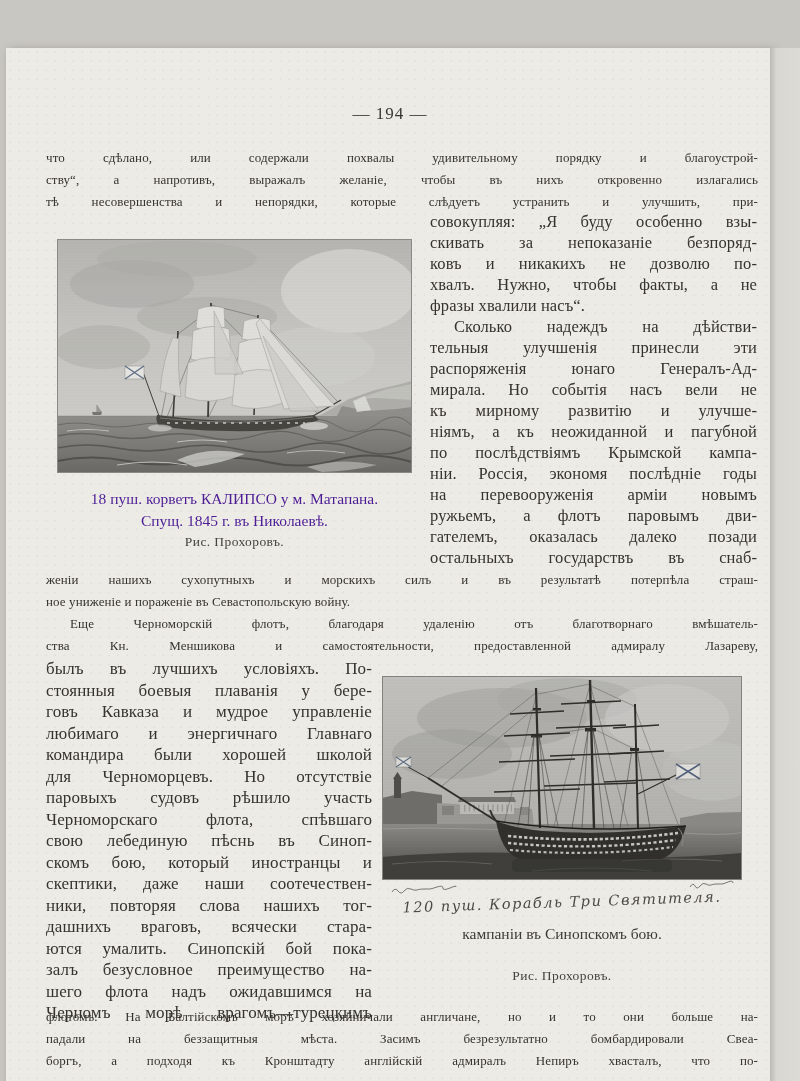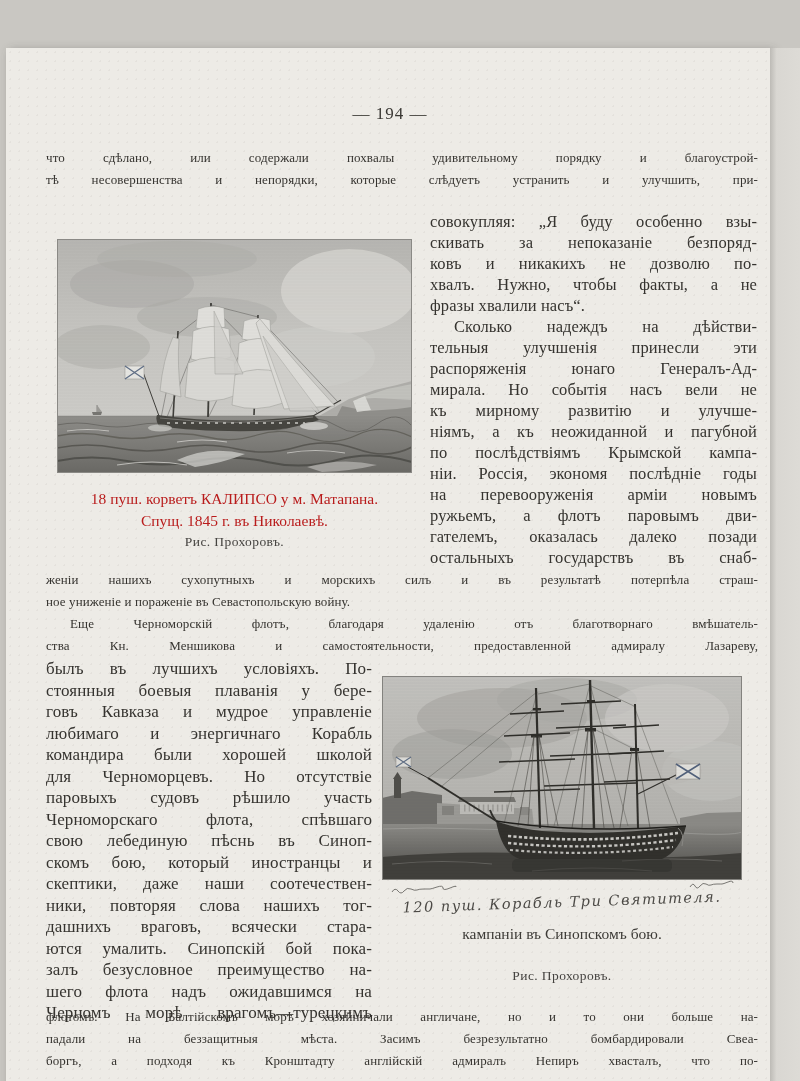--- a/index.html
+++ b/index.html
@@ -41,21 +41,21 @@
   .jlines > div { text-align:justify; text-align-last:justify; }
   .jlines.endpara > div:last-child { text-align-last:left; }
   .indent1 > div:first-child { text-indent:24px; }
 
   .fullw { position:absolute; left:46px; width:712px; font-size:13px; line-height:22px; letter-spacing:0.1px; }
   .colA  { position:absolute; left:430px; top:163px; width:327px; font-size:16.5px; line-height:21px; letter-spacing:0.1px; }
   .colB  { position:absolute; left:46px;  top:610px; width:326px; font-size:17px; line-height:21.5px; letter-spacing:0.1px; }
 
   .fig { position:absolute; }
   .fig svg { display:block; }
-  .figcap { margin-top:15px; text-align:center; font-size:15.5px; line-height:22px; color:#b91c1c; }
+  .figcap { margin-top:15px; text-align:center; font-size:15.5px; line-height:22px; color:#4c1d95; }
   .figcredit { text-align:center; font-size:13.5px; margin-top:2px; color:#454340; letter-spacing:0.4px; }
 
   .fig2wrap { position:absolute; left:382px; top:628px; width:360px; height:330px; }
   .sig { position:absolute; }
   .handwritten {
     position:absolute; left:0; top:218px; width:360px;
     text-align:center; font-style:italic; font-family:"DejaVu Serif", serif;
     font-size:14.5px; color:#4c4a46; letter-spacing:1.5px;
     transform:rotate(-2deg);
   }
@@ -67,20 +67,21 @@
 
 <div id="page">
   <div class="paper"></div>
   <div class="edge-right"></div>
   <div class="edge-bottom"></div>
 
   <div class="pagenum">— 194 —</div>
 
   <div class="fullw jlines ink" style="top:99px;">
       <div>что сдѣлано, или содержали похвалы удивительному порядку и благоустрой-</div>
+      <div>ству“, а напротивъ, выражалъ желаніе, чтобы въ нихъ откровенно излагались</div>
       <div>тѣ несовершенства и непорядки, которые слѣдуетъ устранить и улучшить, при-</div>
     </div>
 
   <div class="fig" style="left:57px; top:191px; width:355px;">
     <svg width="355" height="234" viewBox="0 0 355 234">
       <defs>
         <linearGradient id="sky1" x1="0" y1="0" x2="0" y2="1">
           <stop offset="0" stop-color="#b6b5b1"></stop>
             <stop offset="0.55" stop-color="#c6c5c1"></stop>
             <stop offset="1" stop-color="#cccbc7"></stop>
@@ -205,21 +206,21 @@
     <div class="jlines indent1">
         <div>Еще Черноморскій флотъ, благодаря удаленію отъ благотворнаго вмѣшатель-</div>
         <div>ства Кн. Меншикова и самостоятельности, предоставленной адмиралу Лазареву,</div>
       </div>
   </div>
 
   <div class="colB jlines ink">
       <div>былъ въ лучшихъ условіяхъ. По-</div>
       <div>стоянныя боевыя плаванія у бере-</div>
       <div>говъ Кавказа и мудрое управленіе</div>
-      <div>любимаго и энергичнаго Корабль</div>
+      <div>любимаго и энергичнаго Главнаго</div>
       <div>командира были хорошей школой</div>
       <div>для Черноморцевъ. Но отсутствіе</div>
       <div>паровыхъ судовъ рѣшило участь</div>
       <div>Черноморскаго флота, спѣвшаго</div>
       <div>свою лебединую пѣснь въ Синоп-</div>
       <div>скомъ бою, который иностранцы и</div>
       <div>скептики, даже наши соотечествен-</div>
       <div>ники, повторяя слова нашихъ тог-</div>
       <div>дашнихъ враговъ, всячески стара-</div>
       <div>ются умалить. Синопскій бой пока-</div>

